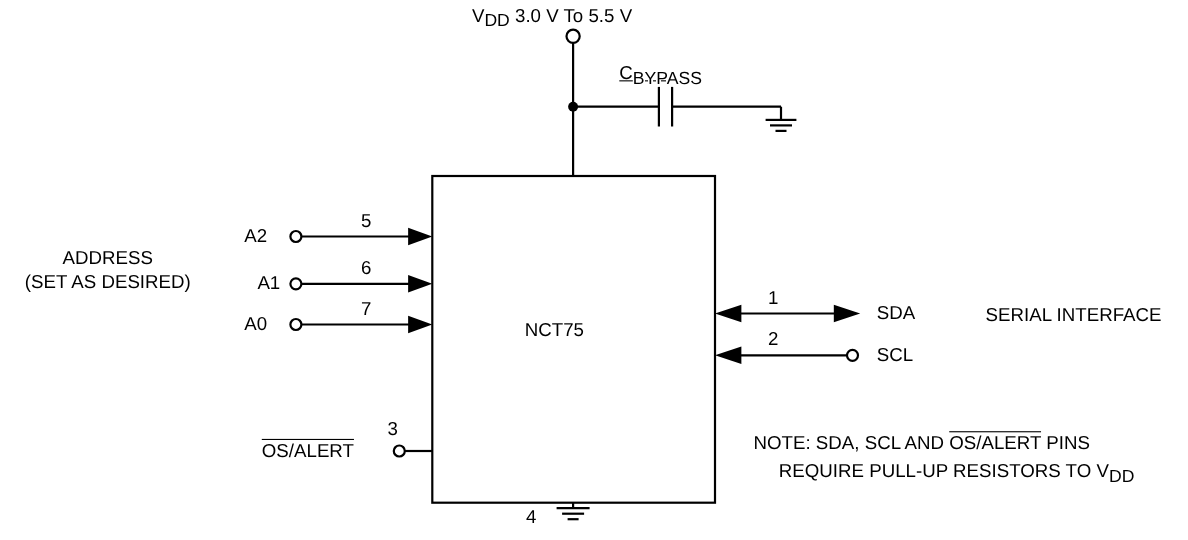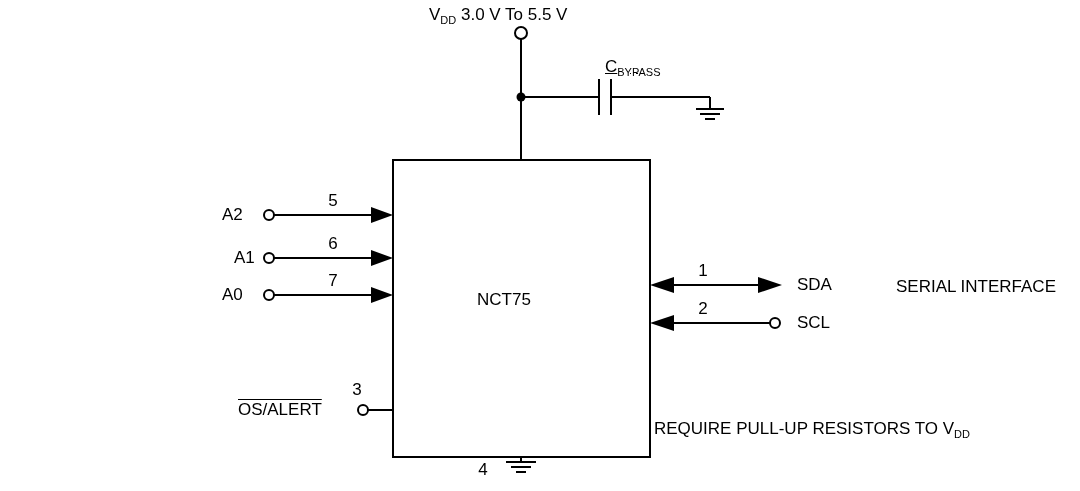--- a/index.html
+++ b/index.html
@@ -41,21 +41,21 @@
   .lbl {
     position: absolute;
     font-size: 17px;
     color: #000000;
     white-space: nowrap;
     line-height: 22px;
   }
   .center { text-align: center; }
   .right { text-align: left; }
   .sub {
-    font-size: 11px;
+    font-size: 16px;
     vertical-align: -4px;
   }
   .overline {
     text-decoration: overline;
   }
 </style>
 </head>
 <body>
 
 <div class="canvas">
@@ -103,27 +103,29 @@
     <line x1="521" y1="457" x2="521" y2="462"></line>
     <line x1="506" y1="462" x2="536" y2="462"></line>
     <line x1="511" y1="467" x2="531" y2="467"></line>
     <line x1="516" y1="472" x2="526" y2="472"></line>
   </svg>
 
   <div class="lbl" style="left:429px; top:4px;">
     <span>V</span><span class="sub">DD</span><span> 3.0 V To 5.5 V</span>
   </div>
 
-  <div class="lbl" style="left:605px; top:56px;text-decoration:underline;">
+  <div class="lbl" style="left:563px; top:56px;text-decoration:underline;">
     <span>C</span><span class="sub">BYPASS</span>
   </div>
 
   <div class="lbl center" style="left:393px; top:289px; width:222px;">NCT75</div>
 
   <div class="lbl center" style="left:0px; top:224px; width:196px;">
+    <div>ADDRESS</div>
+    <div>(SET AS DESIRED)</div>
   </div>
 
   <div class="lbl right" style="left:222px; top:204px; width:36px;">A2</div>
   <div class="lbl right" style="left:234px; top:247px; width:36px;">A1</div>
   <div class="lbl right" style="left:222px; top:284px; width:36px;">A0</div>
 
   <div class="lbl center" style="left:322px; top:190px; width:22px;">5</div>
   <div class="lbl center" style="left:322px; top:233px; width:22px;">6</div>
   <div class="lbl center" style="left:322px; top:270px; width:22px;">7</div>
 
@@ -134,17 +136,20 @@
   <div class="lbl" style="left:797px; top:274px;">SDA</div>
 
   <div class="lbl center" style="left:692px; top:298px; width:22px;">2</div>
   <div class="lbl" style="left:797px; top:312px;">SCL</div>
 
   <div class="lbl" style="left:884px; top:276px;margin-left:12px;">SERIAL INTERFACE</div>
 
   <div class="lbl center" style="left:472px; top:459px; width:22px;">4</div>
   <div class="lbl" style="left:546px; top:459px;margin-top:36px;">GND</div>
 
-  <div class="lbl" style="left:654px; top:418px;">
+  <div class="lbl" style="left:685px; top:392px;">
+    <span>NOTE: SDA, SCL AND </span><span class="overline">OS/ALERT</span><span> PINS</span>
+  </div>
+  <div class="lbl" style="left:708px; top:418px;">
     <span>REQUIRE PULL-UP RESISTORS TO V</span><span class="sub">DD</span>
   </div>
 
 </div>
 
 </body></html>

